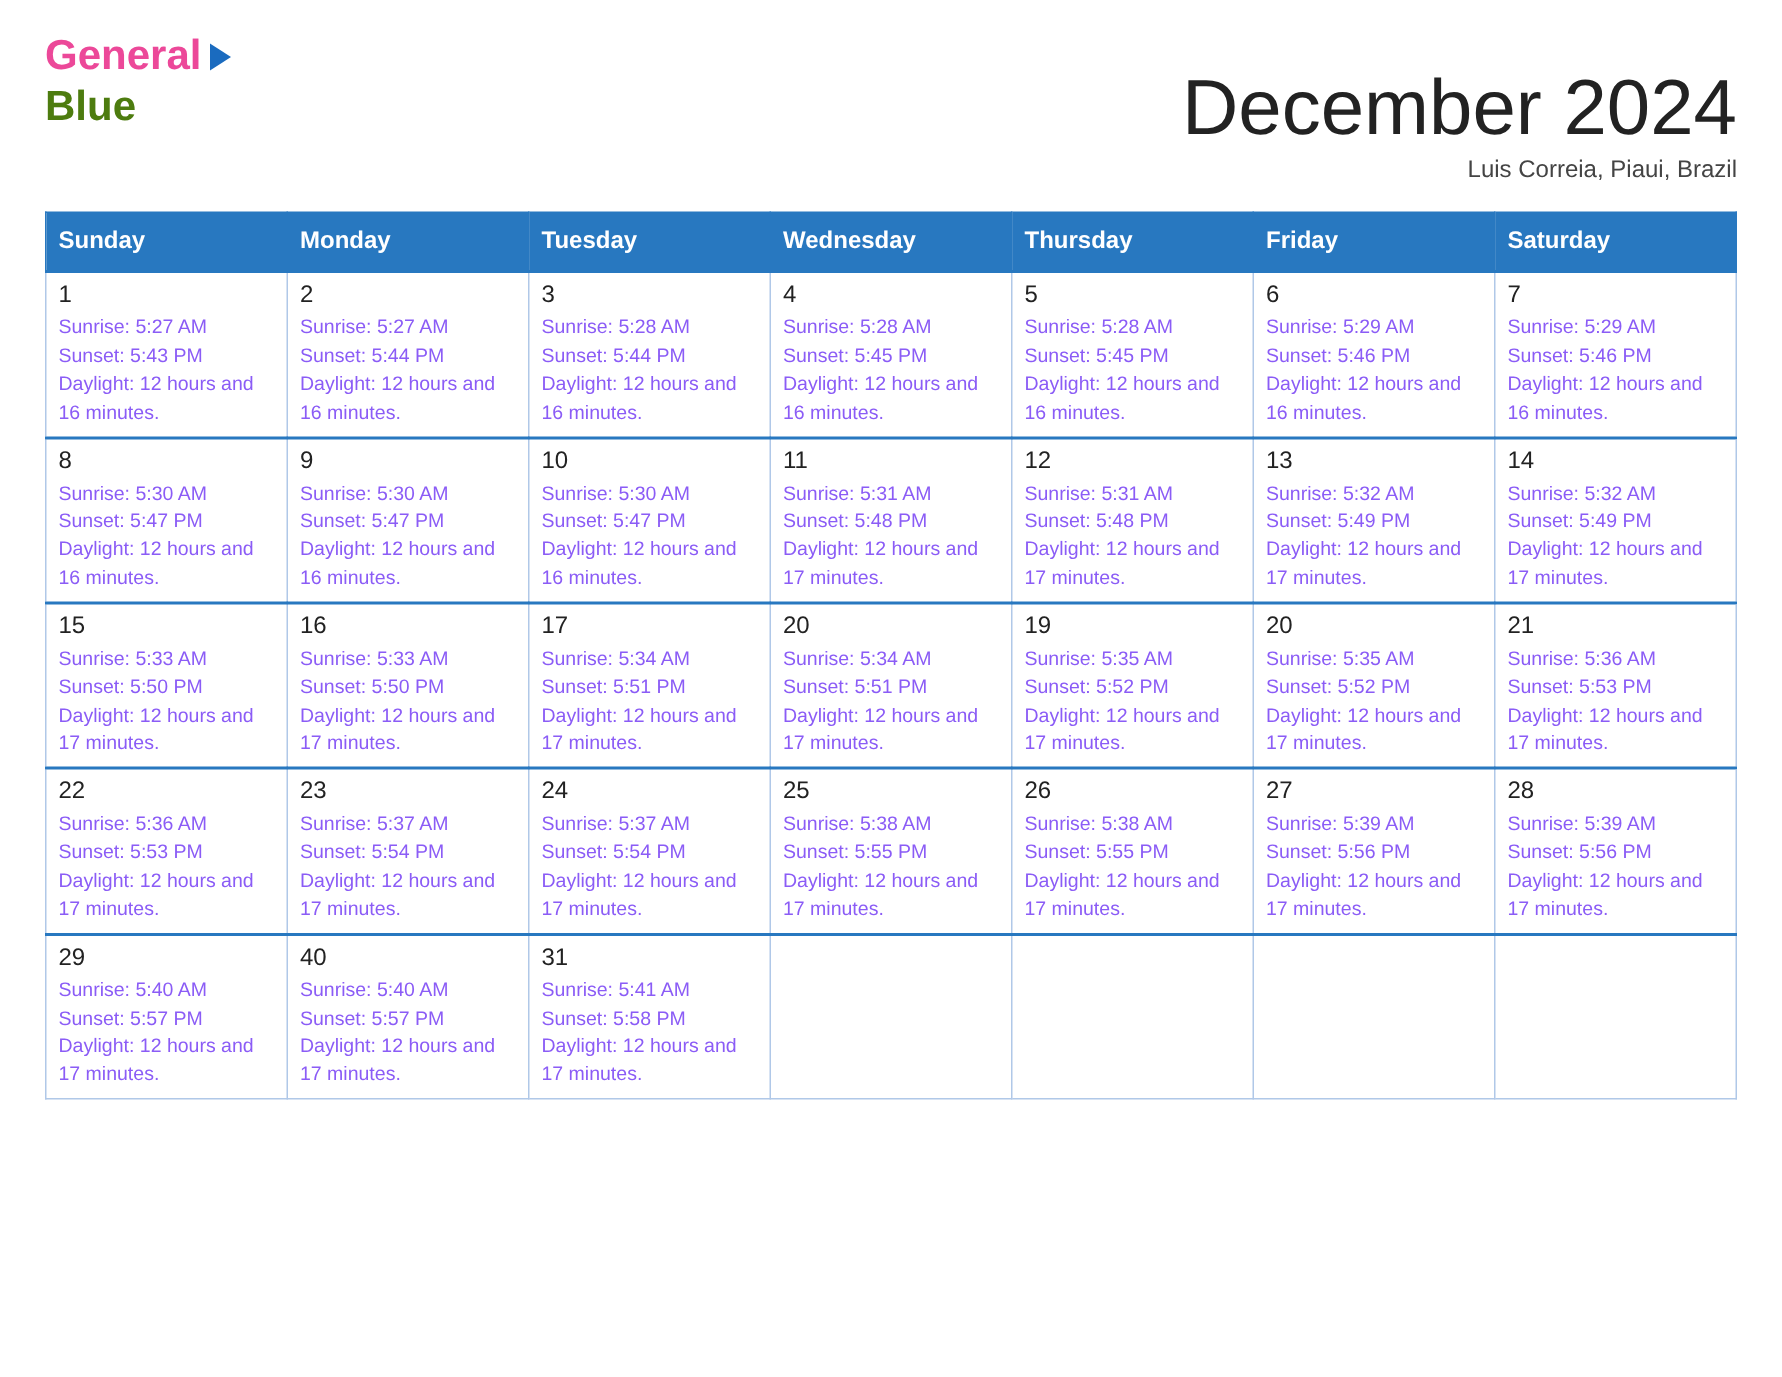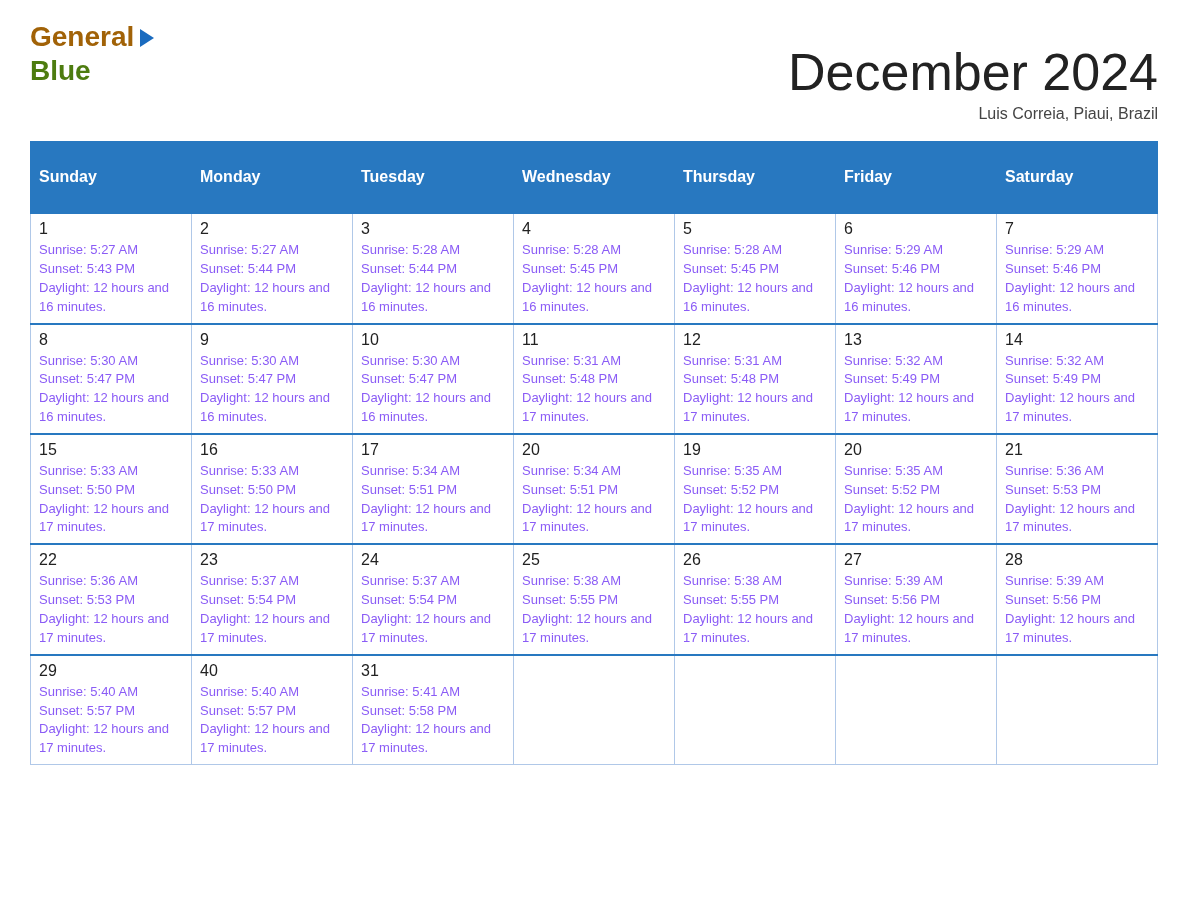--- a/index.html
+++ b/index.html
@@ -16,21 +16,21 @@
       align-items: flex-start;
       margin-bottom: 18px;
     }
     .logo {
       display: flex;
       align-items: center;
     }
     .logo-text-general {
       font-size: 28px;
       font-weight: bold;
-      color: #a16207;
+      color: #ec4899;
     }
     .logo-text-blue {
       font-size: 28px;
       font-weight: bold;
       color: #4d7c0f;
     }
     .logo-wrapper {
       line-height: 1.2;
     }
     .logo-line1 {
@@ -54,21 +54,21 @@
     }
     table {
       width: 100%;
       border-collapse: collapse;
     }
     thead tr th {
       background-color: #2878c0;
       color: #fff;
       font-size: 16px;
       font-weight: bold;
-      padding: 26px 8px;
+      padding: 10px 8px;
       text-align: left;
       border: 1px solid #2878c0;
     }
     tbody tr td {
       vertical-align: top;
       border: 1px solid #b0c8e8;
       padding: 6px 8px;
       width: calc(100% / 7);
       font-size: 13px;
       color: #333;

